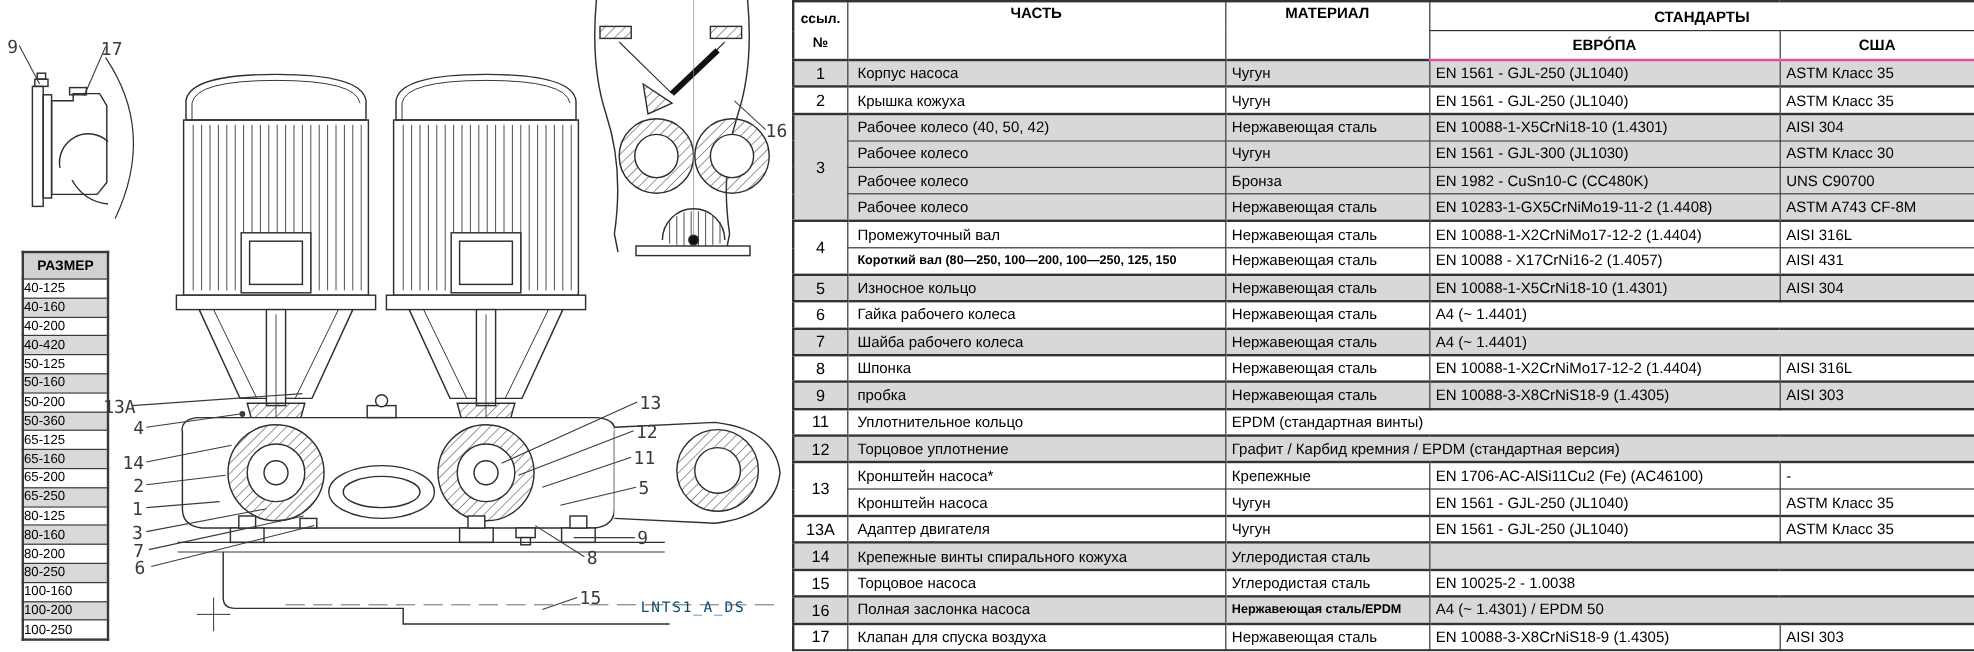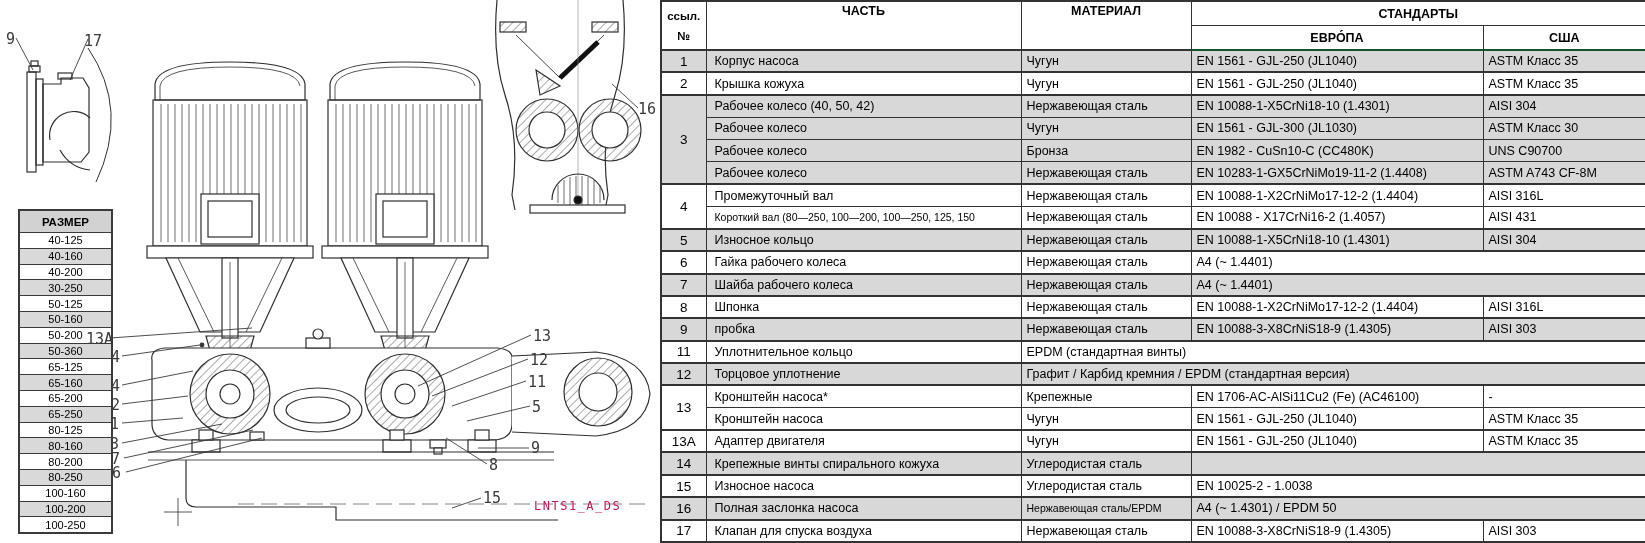--- a/index.html
+++ b/index.html
@@ -2,43 +2,43 @@
 <html><head>
 <meta charset="utf-8">
 <style>
   html,body{margin:0;padding:0;background:#fff;}
   .stage{position:relative;width:1645px;height:543px;background:#fff;overflow:hidden;
          font-family:"Liberation Sans",sans-serif;color:#000;}
   
   .drawing{position:absolute;left:0;top:0;width:660px;height:543px;}
   .callout{font-family:"DejaVu Sans Mono",monospace;font-size:15px;fill:#3a3a3a;}
   .code-label{position:absolute;left:534px;top:499px;font-family:"DejaVu Sans Mono",monospace;
-              font-size:12px;color:#be185d;letter-spacing:1.5px;text-align:center;}
+              font-size:12px;color:#0c4a6e;letter-spacing:1.5px;text-align:center;}
   
-  .size-table{position:absolute;left:18px;top:209px;width:95px;border-collapse:collapse;
+  .size-table{position:absolute;left:18px;top:209px;width:73px;border-collapse:collapse;
               border:2px solid #3a3a3a;table-layout:fixed;}
   .size-table th{background:#d2d2d2;border:1px solid #3a3a3a;font-size:11.5px;font-weight:bold;
                  height:21px;text-align:center;padding:0;}
-  .size-table td{border:1px solid #3a3a3a;font-size:11px;height:14.8px;text-align:center;padding:0;}
+  .size-table td{border:1px solid #3a3a3a;font-size:11px;height:14.8px;padding:0;}
   .size-table tr.sh td{background:#d9d9d9;}
   
   .parts-table{position:absolute;left:660px;top:0;width:985px;height:543px;border-collapse:collapse;
                table-layout:fixed;border:2px solid #333;}
   .parts-table th,.parts-table td{border:1px solid #333;padding:0 5px;overflow:hidden;
                white-space:nowrap;font-size:12.5px;vertical-align:middle;}
   .parts-table thead th{font-weight:bold;text-align:center;height:21px;padding:1px 2px;margin-top:31px;}
   .parts-table thead .two-line div{line-height:20px;}
   .parts-table thead .vtop{vertical-align:top;padding-top:2px;}
   .parts-table tbody tr{height:22px;}
   .parts-table td.ref{text-align:center;font-size:13.5px;padding:0 2px;}
   .parts-table td.part{padding-left:8px;margin-left:12px;}
   .parts-table tr.sh td{background:#d8d8d8;}
   .parts-table tr.gt td{border-top:2px solid #333;}
-  .parts-table thead tr:last-child th{border-bottom:2px solid #14532d;}
-  .parts-table td.sm{font-size:10.5px;}
+  .parts-table thead tr:last-child th{border-bottom:2px solid #ec4899;}
+  .parts-table td.sm{font-size:10.5px;font-weight:bold;}
 </style>
 </head>
 <body>
 
 <div class="stage">
 
   <svg class="drawing" viewBox="0 0 660 543">
     <defs>
       <pattern id="hatch" width="6" height="6" patternUnits="userSpaceOnUse" patternTransform="rotate(45)">
         <line x1="0" y1="0" x2="0" y2="6" stroke="#555" stroke-width="1"></line>
@@ -186,21 +186,21 @@
       <tr>
           <td>40-125</td>
         </tr>
       <tr class="sh">
           <td>40-160</td>
         </tr>
       <tr>
           <td>40-200</td>
         </tr>
       <tr class="sh">
-          <td>30-250</td>
+          <td>40-420</td>
         </tr>
       <tr>
           <td>50-125</td>
         </tr>
       <tr class="sh">
           <td>50-160</td>
         </tr>
       <tr>
           <td>50-200</td>
         </tr>
@@ -383,21 +383,21 @@
         <td>ASTM Класс 35</td>
       </tr>
       <tr class="sh gt">
         <td class="ref">14</td>
         <td class="part">Крепежные винты спирального кожуха</td>
         <td>Углеродистая сталь</td>
         <td colspan="2"></td>
       </tr>
       <tr class="gt">
         <td class="ref">15</td>
-        <td class="part">Износное насоса</td>
+        <td class="part">Торцовое насоса</td>
         <td>Углеродистая сталь</td>
         <td colspan="2">EN 10025-2 - 1.0038</td>
       </tr>
       <tr class="sh gt">
         <td class="ref">16</td>
         <td class="part">Полная заслонка насоса</td>
         <td class="sm">Нержавеющая сталь/EPDM</td>
         <td colspan="2">A4 (~ 1.4301) / EPDM 50</td>
       </tr>
       <tr class="gt">

